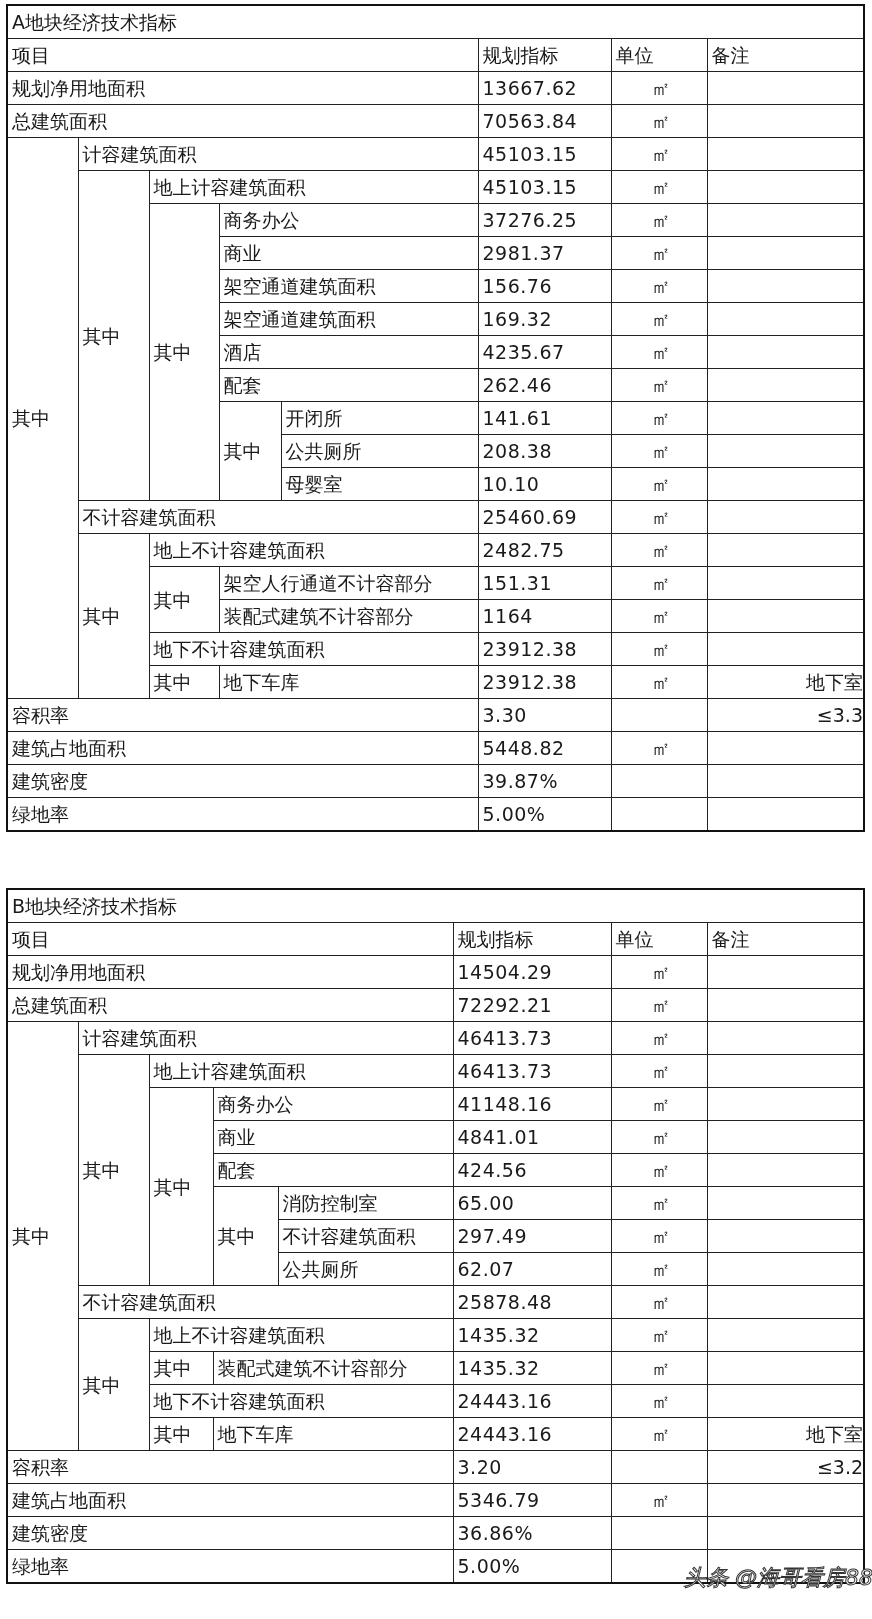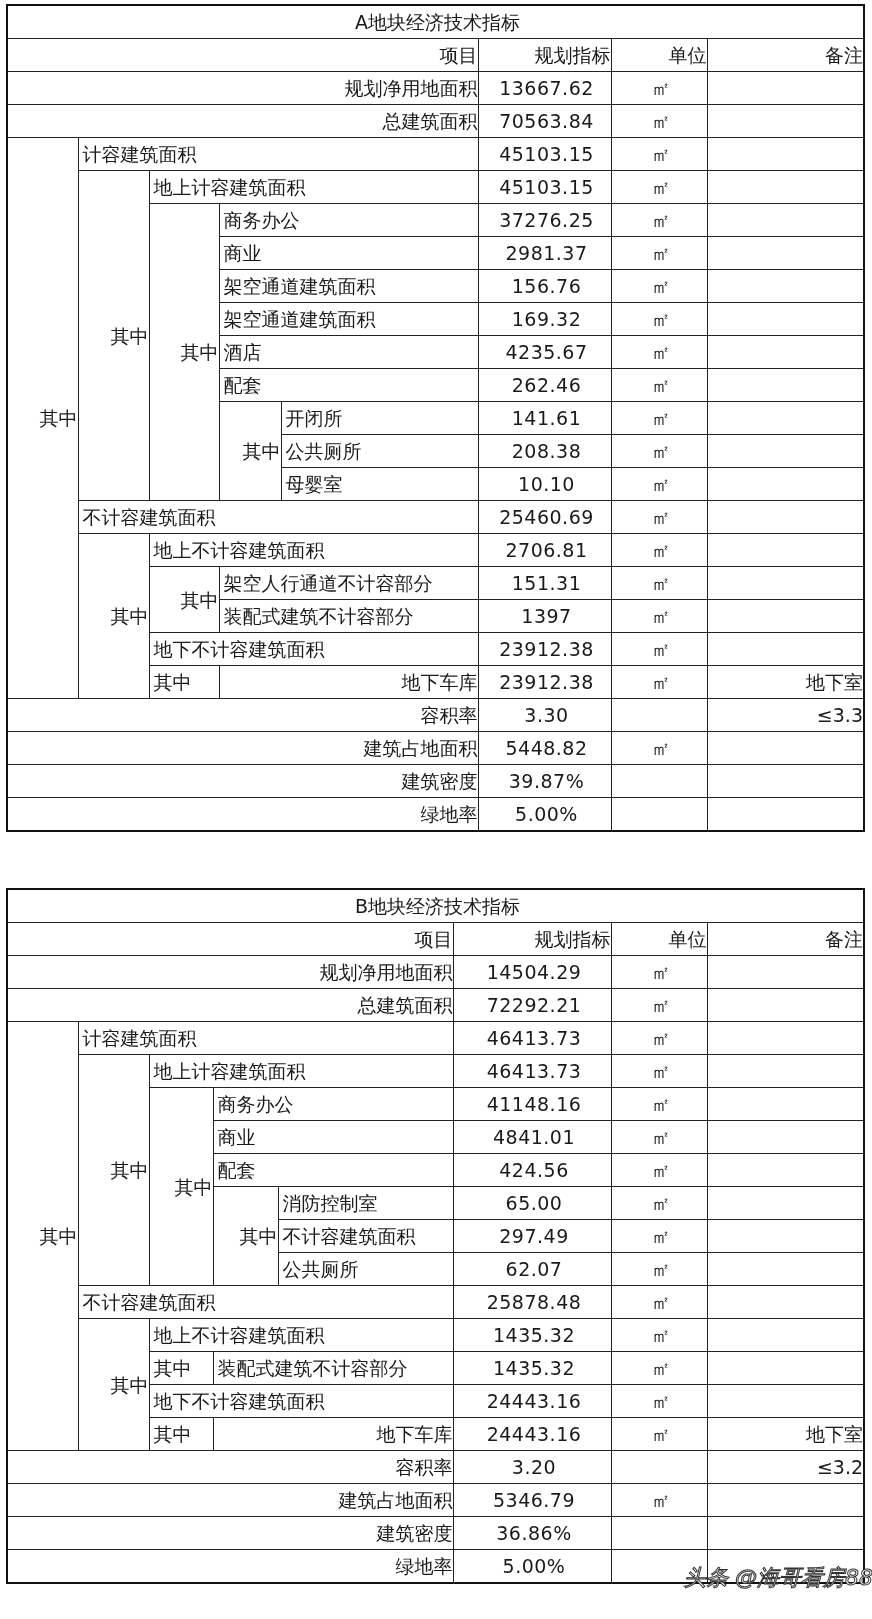--- a/index.html
+++ b/index.html
@@ -2,23 +2,23 @@
 <html><head>
 <meta charset="utf-8">
 <style>
   html, body { margin:0; padding:0; background:#ffffff; }
   body { width:872px; height:1619px; position:relative; overflow:hidden;
          font-family: "DejaVu Sans", "Liberation Sans", sans-serif; color:#1a1a1a; }
   table.grid { position:absolute; border-collapse:collapse; table-layout:fixed; }
   table.grid td { border:1.5px solid #222; padding:0 0 0 4px; font-size:19px; height:32px;
                   line-height:32px; white-space:nowrap; overflow:hidden; background:#fff; }
   table.grid { border:2.5px solid #111; }
-  td.c { text-align:right; padding:0; }
-  td.title { text-align:center; padding:0; font-size:19px;margin-top:28px; }
-  td.num { text-align:center; padding:0; font-size:21px; letter-spacing:0.5px; }
+  td.c { text-align:left; padding:0; }
+  td.title { text-align:left; padding:0; font-size:19px;margin-top:28px; }
+  td.num { text-align:left; padding:0; font-size:21px; letter-spacing:0.5px; }
   td.unit { text-align:center; padding:0; font-family:"DejaVu Serif","Liberation Serif",serif; font-size:15px; }
   td.note { text-align:right; padding:0; }
   #tableA { left:6px; top:4px; width:857px; }
   #tableB { left:6px; top:888px; width:857px;padding-left:15px; }
   .watermark { position:absolute; left:684px; top:1563px; font-size:22px; color:#fff;
                -webkit-text-stroke:1px #333; font-style:italic; letter-spacing:0px; white-space:nowrap; }
 </style>
 </head>
 <body>
 
@@ -127,34 +127,34 @@
   </tr>
   <tr>
     <td colspan="4">不计容建筑面积</td>
     <td class="num">25460.69</td>
     <td class="unit">㎡</td>
     <td class="note"></td>
   </tr>
   <tr>
     <td class="c" rowspan="5">其中</td>
     <td colspan="3">地上不计容建筑面积</td>
-    <td class="num">2706.81</td>
+    <td class="num">2482.75</td>
     <td class="unit">㎡</td>
     <td class="note"></td>
   </tr>
   <tr>
     <td class="c" rowspan="2">其中</td>
     <td colspan="2">架空人行通道不计容部分</td>
     <td class="num">151.31</td>
     <td class="unit">㎡</td>
     <td class="note"></td>
   </tr>
   <tr>
     <td colspan="2">装配式建筑不计容部分</td>
-    <td class="num">1397</td>
+    <td class="num">1164</td>
     <td class="unit">㎡</td>
     <td class="note"></td>
   </tr>
   <tr>
     <td colspan="3">地下不计容建筑面积</td>
     <td class="num">23912.38</td>
     <td class="unit">㎡</td>
     <td class="note"></td>
   </tr>
   <tr>

